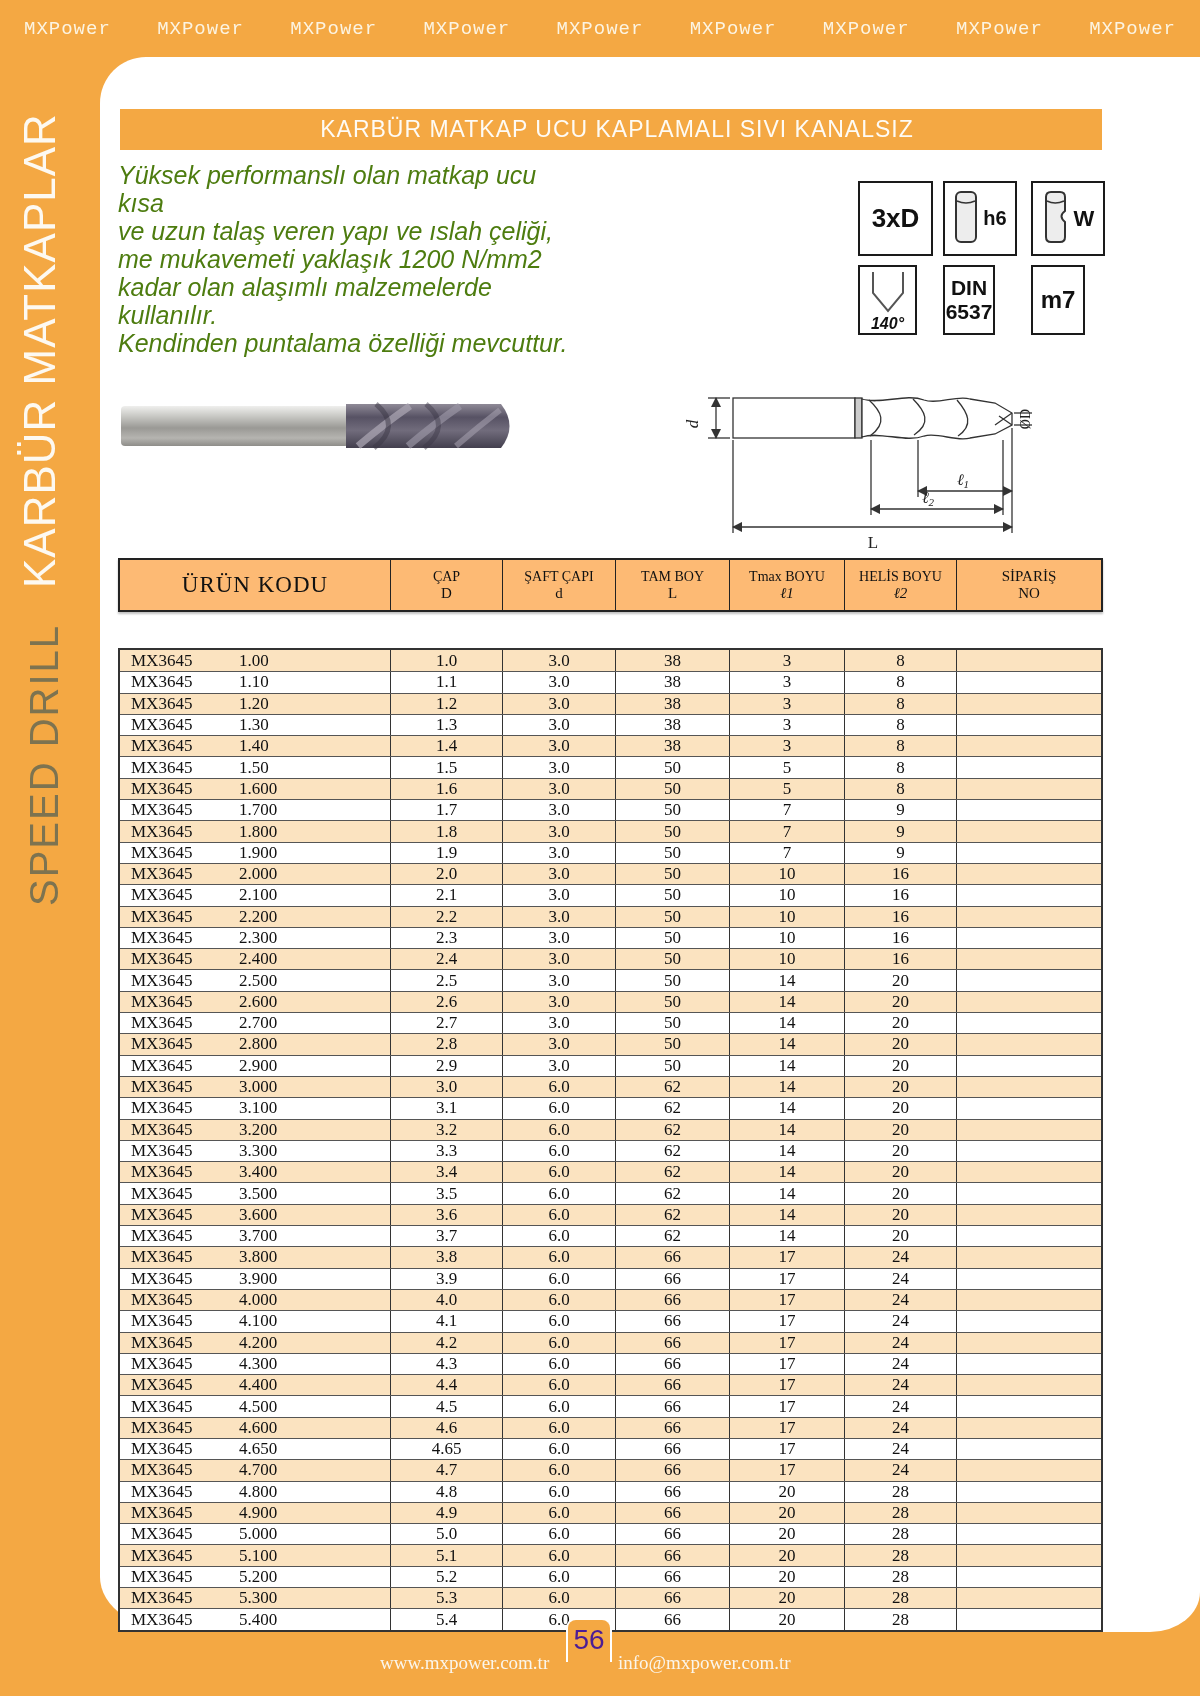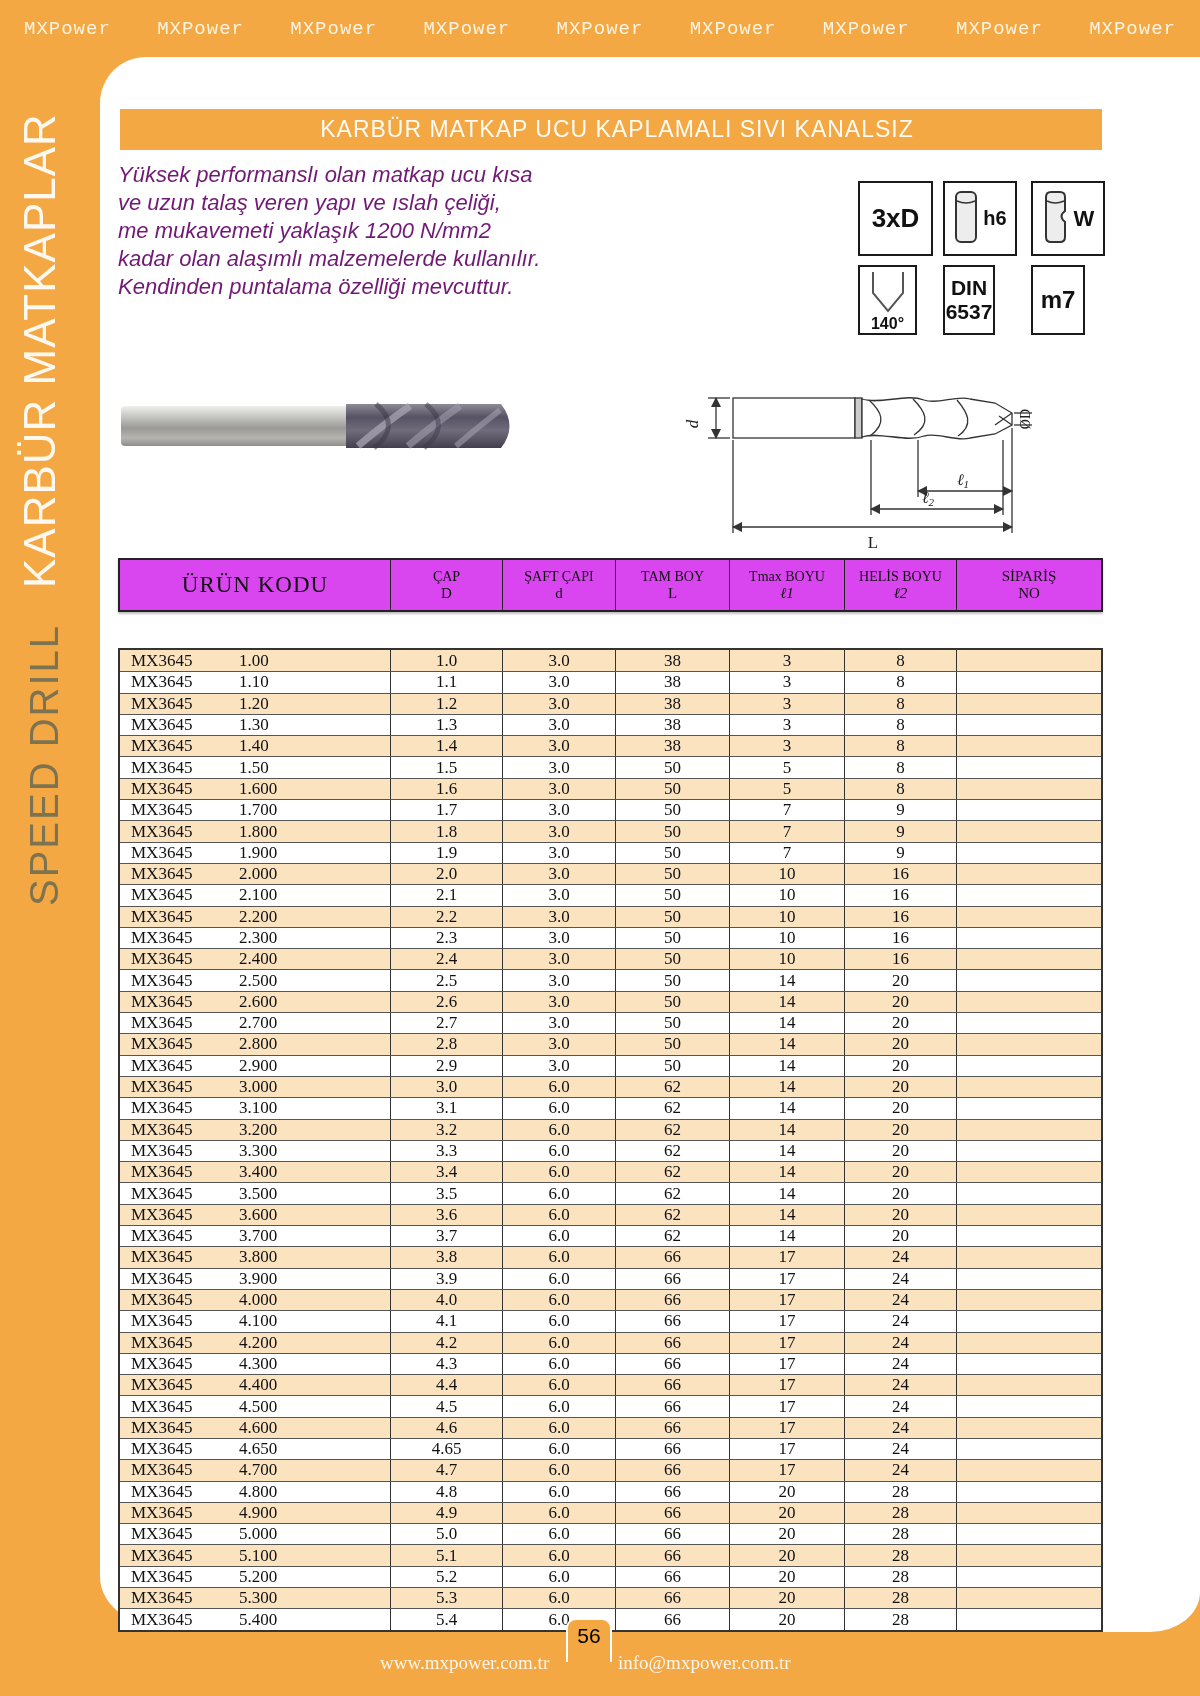--- a/index.html
+++ b/index.html
@@ -20,43 +20,43 @@
   .v-cat{left:14px;top:588px;font-size:44px;line-height:52px;color:#FDF9F1;letter-spacing:1px;}
   .v-line{left:20px;top:906px;font-size:40px;line-height:48px;color:#7D7350;letter-spacing:2px;}
 
   
   .title-bar{position:absolute;left:20px;top:52px;width:982px;height:41px;background:#F4A843;
              display:flex;align-items:center;justify-content:center;}
   .title-bar span{color:#FEFBF5;font-size:23px;font-weight:500;letter-spacing:1px;margin-left:12px;}
 
   
   .desc{position:absolute;left:18px;top:104px;width:470px;font-style:italic;
-        font-size:22px;line-height:28px;color:#701a75;}
+        font-size:25px;line-height:28px;color:#4d7c0f;}
 
   
   .badge{position:absolute;background:#fff;border:2px solid #1a1a1a;box-sizing:border-box;
          display:flex;align-items:center;justify-content:center;color:#111;}
   .badge .blabel{font-weight:bold;font-size:24px;}
   .b-3xd{left:758px;top:124px;width:75px;height:75px;}
   .b-h6{left:843px;top:124px;width:74px;height:75px;gap:4px;}
   .b-w{left:931px;top:124px;width:74px;height:75px;gap:6px;}
-  .b-140{left:758px;top:208px;width:59px;height:70px;flex-direction:column;justify-content:flex-start;padding-top:4px;}
+  .b-140{left:758px;top:208px;width:59px;height:70px;flex-direction:column;justify-content:flex-start;padding-top:4px;font-style:italic;}
   .b-140 .blabel{font-size:16px;margin-top:-6px;}
   .b-din{left:843px;top:208px;width:52px;height:70px;flex-direction:column;line-height:24px;}
   .b-din .blabel{font-size:21px;}
   .b-m7{left:931px;top:208px;width:54px;height:70px;}
   .b-h6 .blabel,.b-w .blabel{font-size:20px;}
   .b-m7 .blabel{font-size:24px;}
 
   
   .photo{position:absolute;left:18px;top:322px;}
   .drawing{position:absolute;left:518px;top:326px;}
 
   
-  .thead{position:absolute;left:18px;top:501px;width:985px;height:54px;background:#d946ef;
+  .thead{position:absolute;left:18px;top:501px;width:985px;height:54px;background:#fdba74;
          border:2px solid #222;box-sizing:border-box;display:flex;box-shadow:0 2px 2px rgba(0,0,0,.25);}
   .hcell{border-right:1px solid #222;box-sizing:border-box;display:flex;flex-direction:column;
          align-items:center;justify-content:center;font-family:"Liberation Serif",serif;color:#111;}
   .hcell:last-child{border-right:none;}
   .hcell .h1{font-size:14px;line-height:17px;}
   .hcell .h2{font-size:15px;line-height:17px;}
   .hcell.main{font-size:23px;letter-spacing:1px;}
 
   
   .tbody{position:absolute;left:18px;top:591px;width:985px;border:2px solid #333;box-sizing:border-box;background:#fff;}
@@ -67,21 +67,21 @@
          justify-content:center;font-family:"Liberation Serif",serif;font-size:17px;color:#111;}
   .tcell:last-child{border-right:none;}
   .c0{width:271px;justify-content:flex-start;padding-left:11px;}
   .c0 .code{display:inline-block;width:108px;}
   .c1{width:112px;}.c2{width:113px;}.c3{width:114px;}.c4{width:115px;}.c5{width:112px;}.c6{flex:1;}
 
   
   .page-tab{position:absolute;left:566px;top:1618px;width:46px;height:44px;background:#F4A843;
             border:2px solid #fff;border-bottom:none;border-radius:10px 10px 0 0;box-sizing:border-box;
             display:flex;align-items:flex-start;justify-content:center;z-index:5;}
-  .page-tab span{color:#000000;font-size:21px;margin-top:4px;}
+  .page-tab span{color:#4c1d95;font-size:28px;margin-top:4px;}
   .site,.mail{position:absolute;top:1652px;font-family:"Liberation Serif",serif;font-size:19px;color:#FBF6EC;}
   .site{left:380px;}
   .mail{left:618px;}
 
   svg text{font-family:"Liberation Serif",serif;}
 </style>
 </head>
 <body>
 
 <div class="page">

